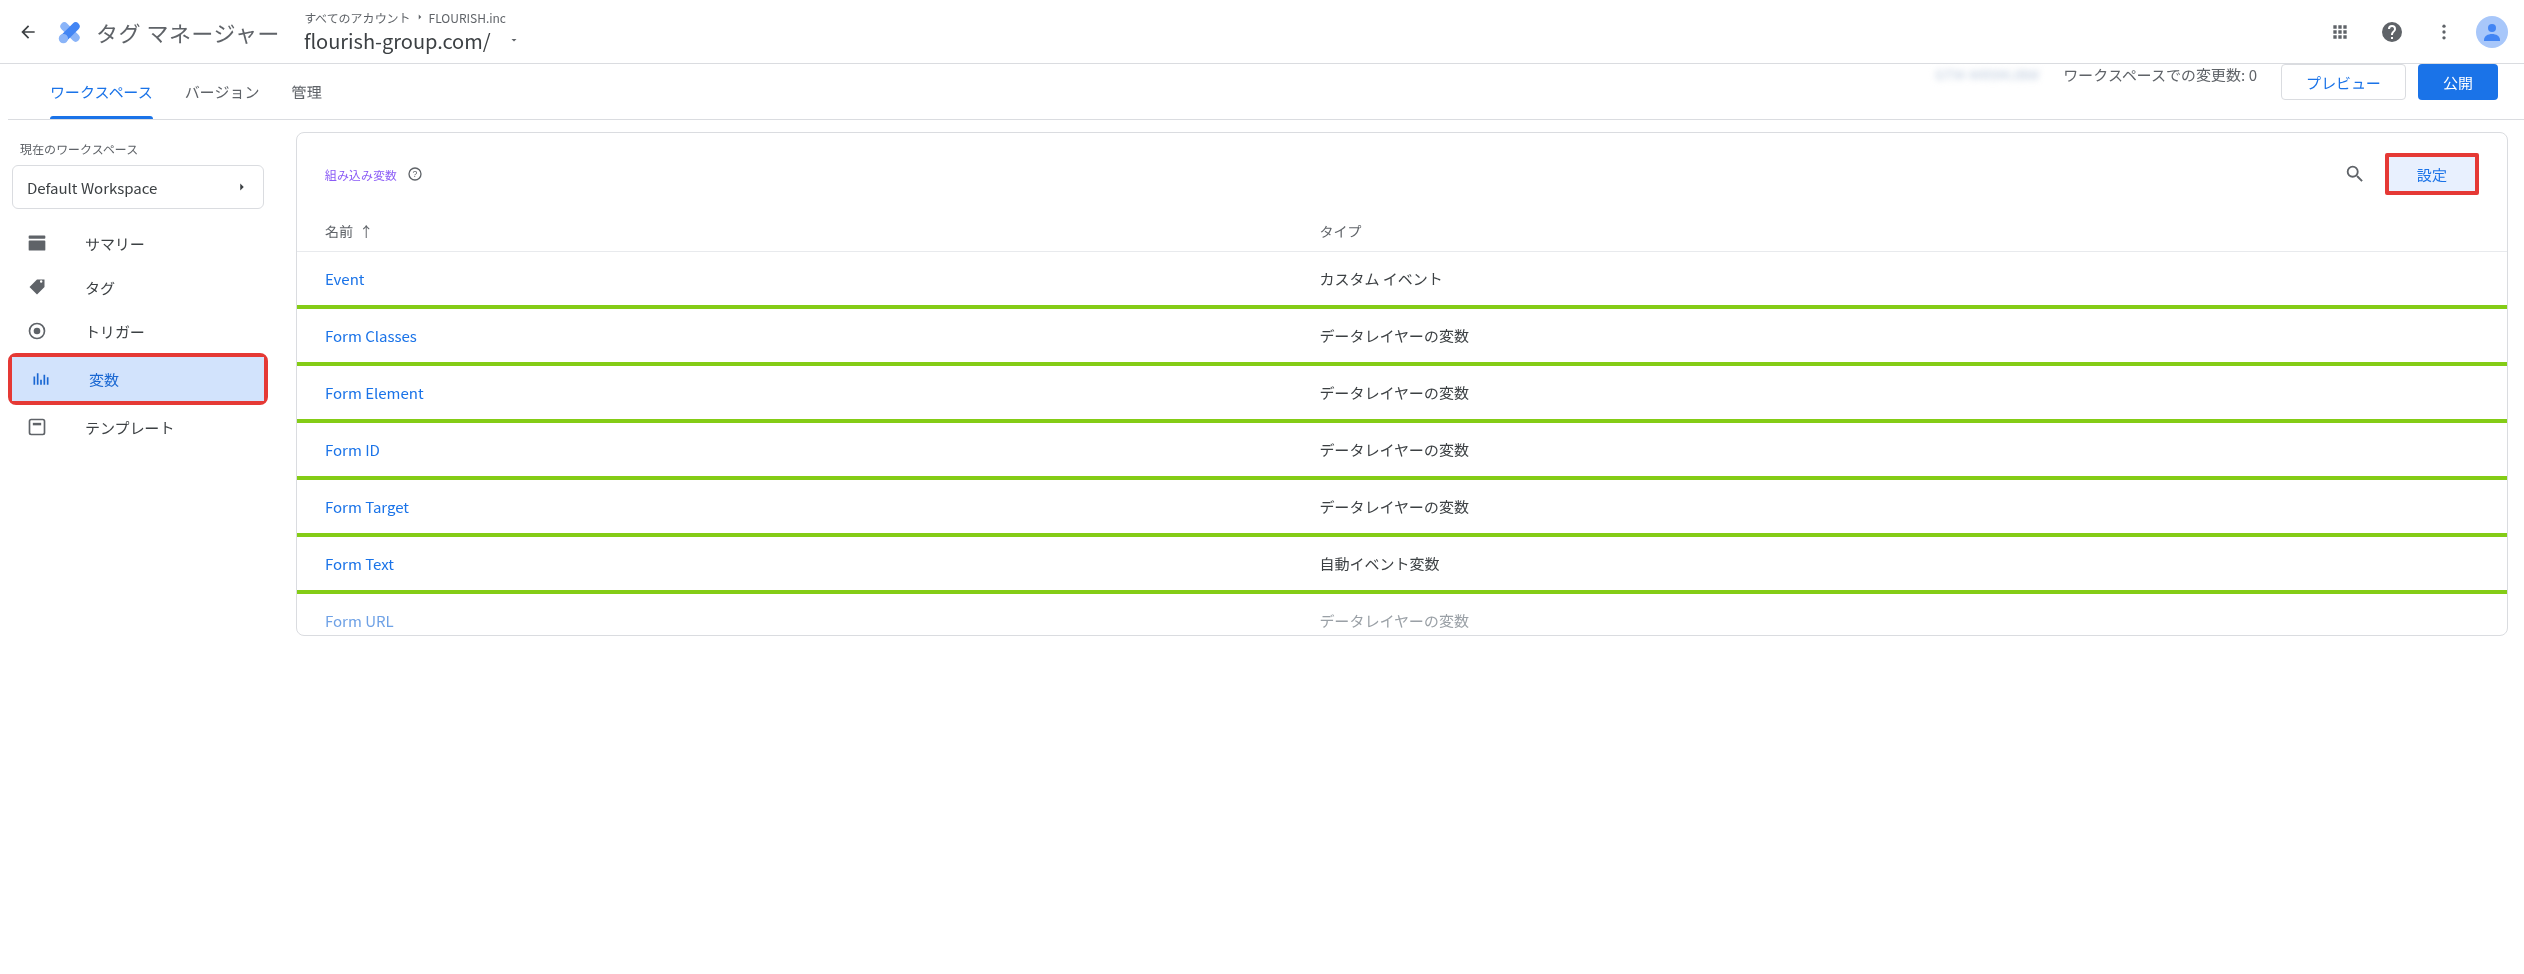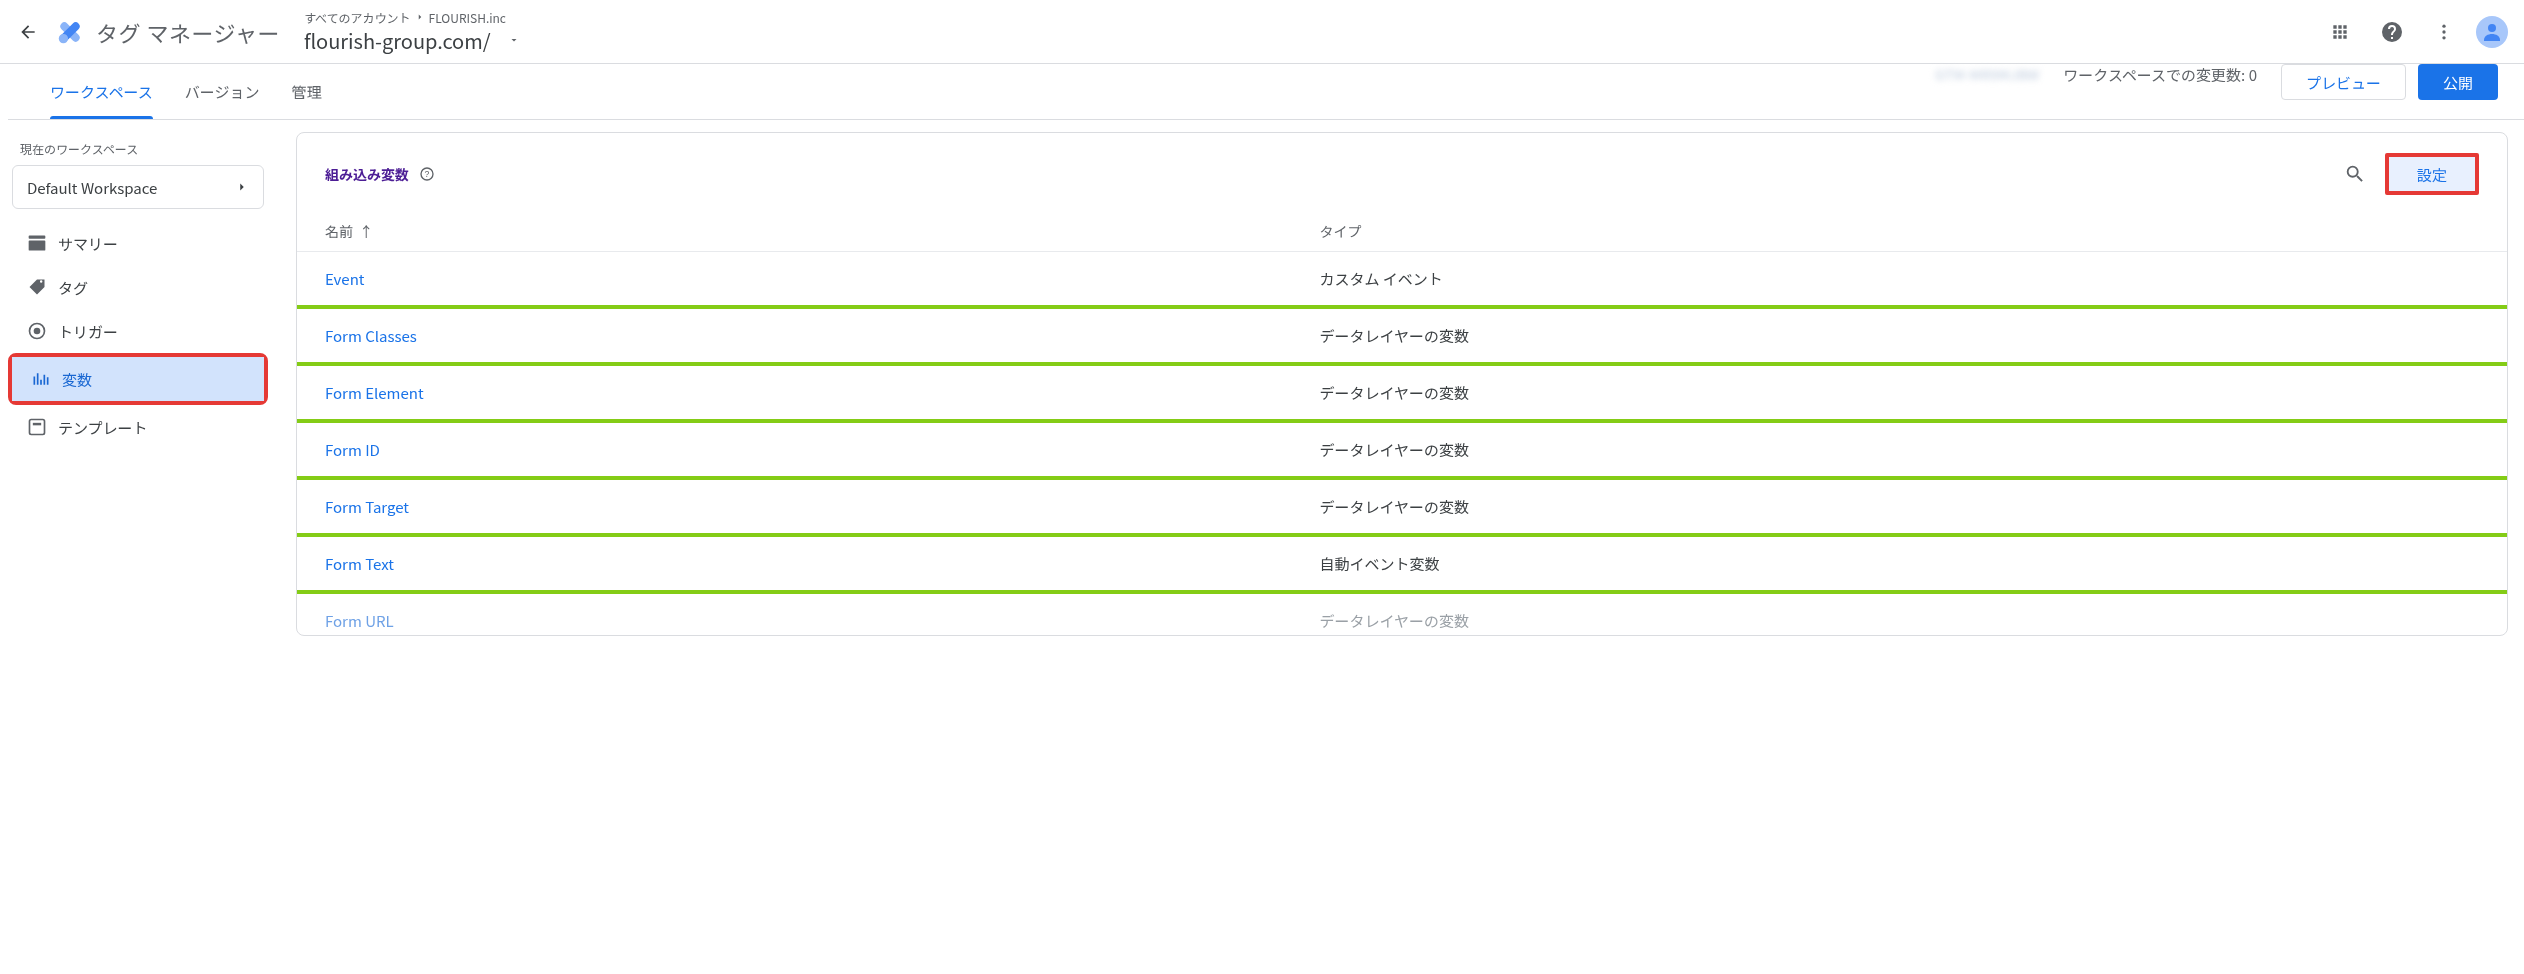--- a/index.html
+++ b/index.html
@@ -34,32 +34,32 @@
     .tabs .publish { color:#fff; background:#1a73e8; }
 
     
     .body { display:flex; background:#fff; min-height:calc(100vh - 120px); }
 
     
     .side { width:280px; padding:16px 12px 32px 8px; border-right:0 solid transparent; }
     .side .ws-label { font-size:12px; color:#5f6368; padding:4px 12px 8px; }
     .side .ws-sel { margin:0 4px 12px; height:44px; border:1px solid #dadce0; border-radius:6px; display:flex; align-items:center; justify-content:space-between; padding:0 14px; cursor:pointer; font-size:15px; color:#3c4043; }
     .side .nav { list-style:none; }
-    .side .nav li { display:flex; align-items:center; gap:10px; height:44px; padding:0 12px 0 18px; border-radius:0 22px 22px 0; cursor:pointer; font-size:15px; color:#3c4043;text-align:right; }
+    .side .nav li { display:flex; align-items:center; gap:37px; height:44px; padding:0 12px 0 18px; border-radius:0 22px 22px 0; cursor:pointer; font-size:15px; color:#3c4043;text-align:right; }
     .side .nav li.active { background:#d2e3fc; color:#1967d2; }
     .side .nav li .ico { width:22px; height:22px; display:flex; align-items:center; justify-content:center; color:#5f6368; }
     .side .nav li.active .ico { color:#1967d2; }
     .side .hl { border:4px solid #e53935; border-radius:8px; padding:0; }
     .side .hl li { border-radius:0; }
 
     
     .main { flex:1; padding:12px 16px 0 16px; }
     .card { background:#fff; border:1px solid #dadce0; border-radius:8px; overflow:hidden; }
     .card .chdr { display:flex; align-items:center; padding:20px 28px 16px; gap:10px; }
-    .card .chdr h2 { font-size:14px; font-weight:700; color:#4c1d95; }
+    .card .chdr h2 { font-size:12px; font-weight:400; color:#8b5cf6; }
     .card .chdr .grow { flex:1; }
     .card .chdr .search-ico { width:40px; height:40px; display:flex; align-items:center; justify-content:center; cursor:pointer; color:#5f6368; }
     .card .chdr .conf { height:42px; padding:0 28px; display:flex; align-items:center; color:#1a73e8; background:#e8f0fe; font-size:15px; cursor:pointer; border:4px solid #e53935; border-radius:2px; }
     table { width:100%; border-collapse:collapse; }
     th { text-align:left; font-weight:400; color:#5f6368; font-size:14px; padding:10px 28px; border-bottom:1px solid #e8eaed; }
     th .sort { margin-left:6px; }
     td { padding:16px 28px; border-bottom:4px solid #84cc16; font-size:15px; }
     td.nm a { color:#1a73e8; text-decoration:none; cursor:pointer; }
     td.ty { color:#3c4043; }
     tr:last-child td { border-bottom:none; }

